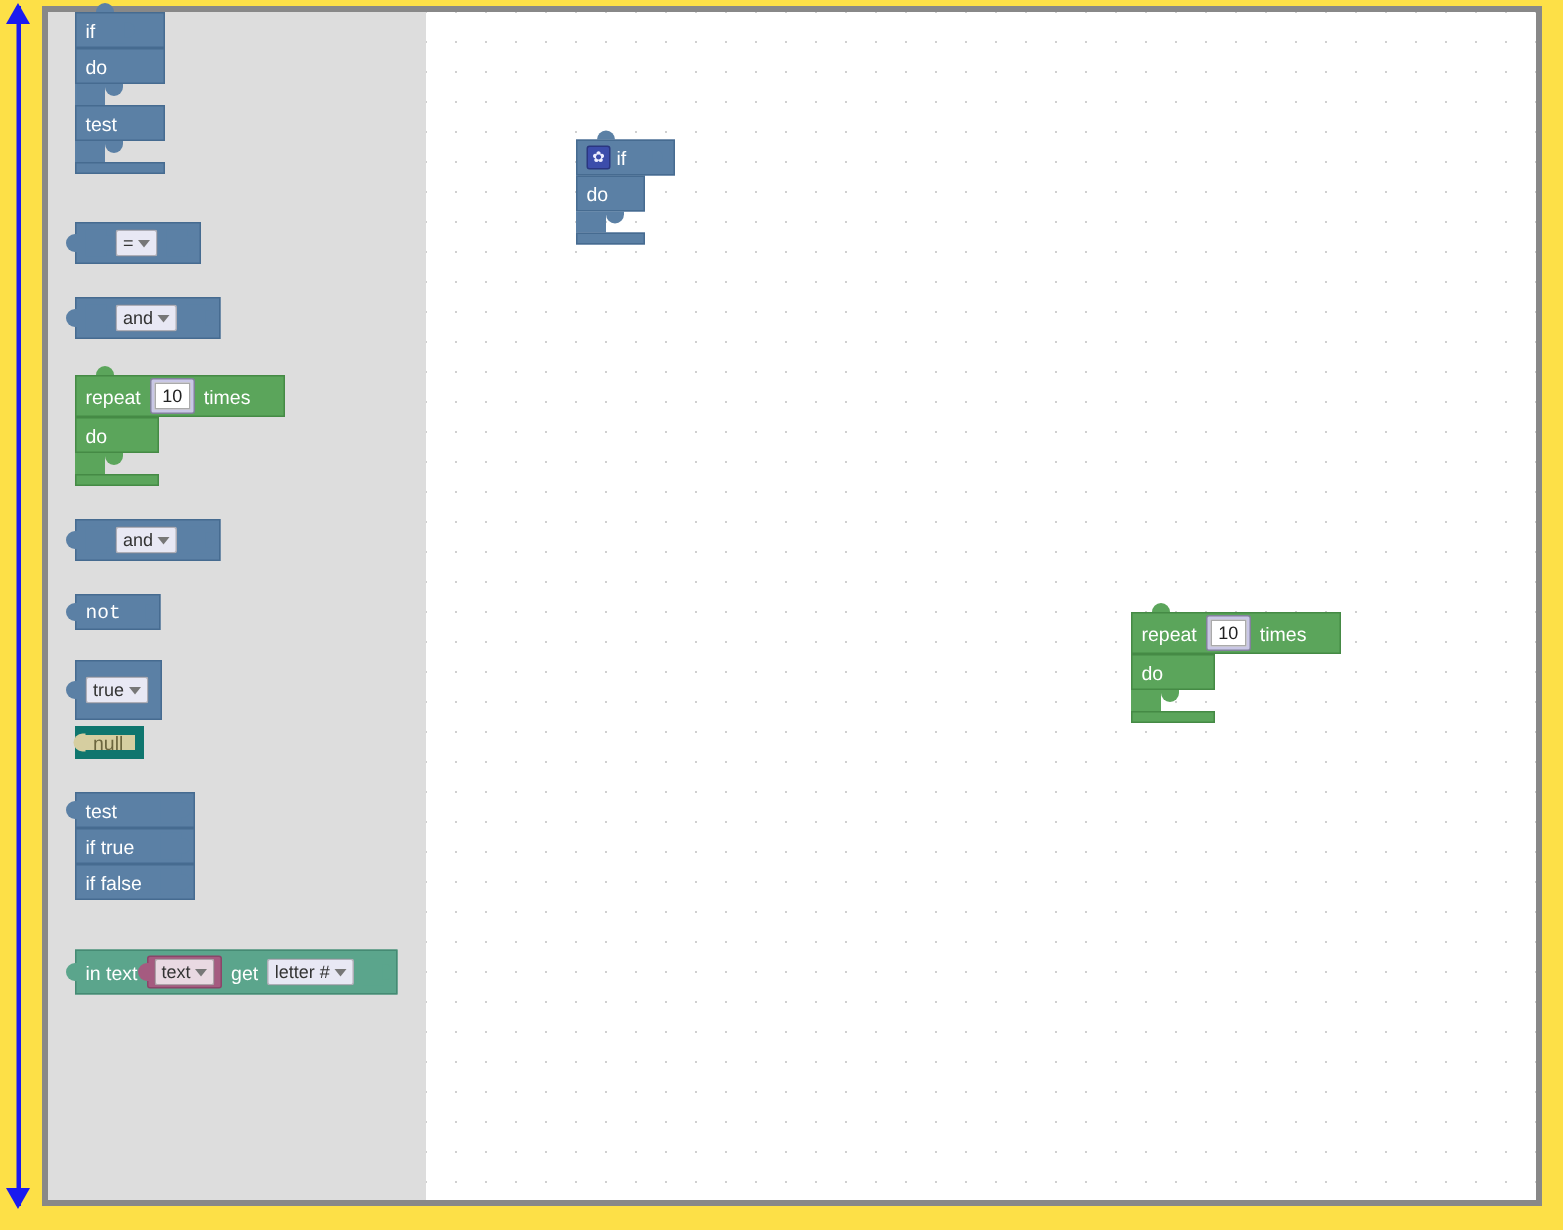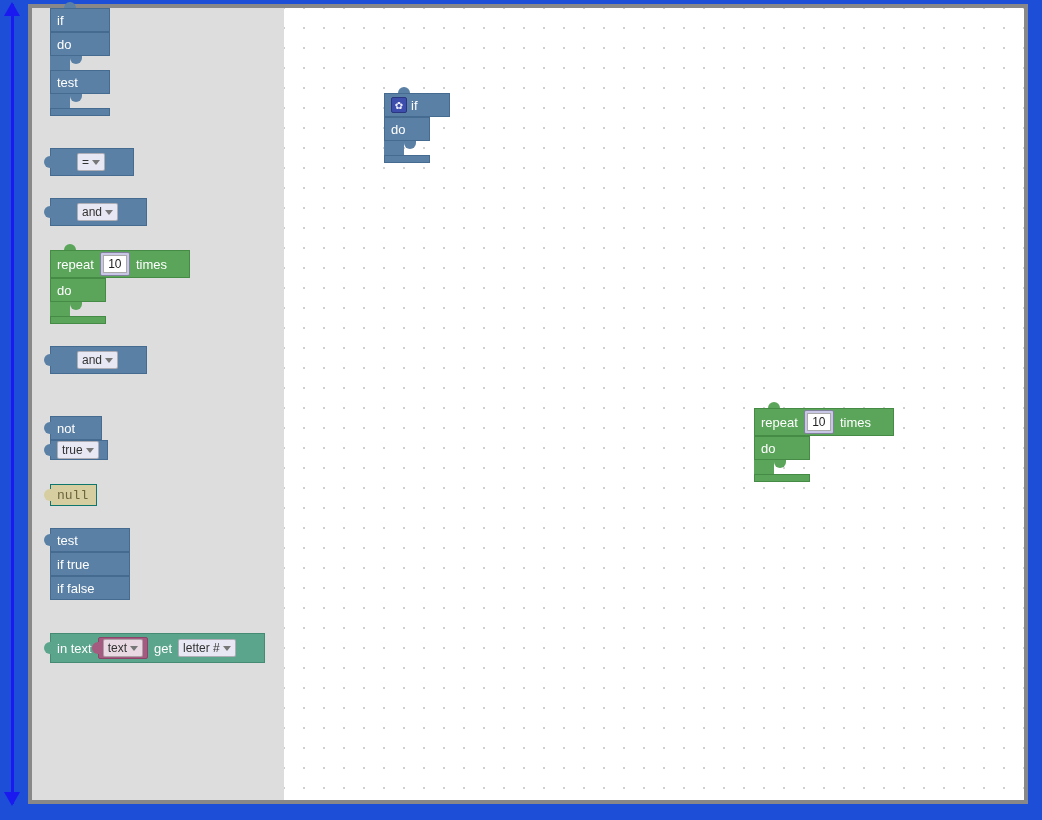--- a/index.html
+++ b/index.html
@@ -7,21 +7,21 @@
     margin: 0;
     padding: 0;
     font-family: Arial, Helvetica, sans-serif;
     font-size: 13px;
     background: #fff;
   }
   .frame {
     position: relative;
     width: 1042px;
     height: 820px;
-    background: #1d4ed8;
+    background: #fde047;
   }
   .editor-border {
     position: absolute;
     left: 28px;
     top: 4px;
     width: 1000px;
     height: 800px;
     border: 4px solid #888;
   }
   .toolbox {
@@ -209,21 +209,21 @@
   .spacer4 { display:inline-block; width:4px; }
   .spacer6 { display:inline-block; width:6px; }
 
   
   .c-blue  { background: #5b80a5; border: 1px solid #466b90; }
   .c-blue-fill { background: #5b80a5; }
   .c-green { background: #5ba55b; border: 1px solid #458a45; }
   .c-green-fill { background: #5ba55b; }
   .c-teal  { background: #5ba58c; border: 1px solid #458a73; }
   .c-teal-fill { background: #5ba58c; }
-  .c-cream { background: #d6cea0; border: 1px solid #0f766e; color:#6b653d;font-family:Liberation Mono, monospace; }
+  .c-cream { background: #d6cea0; border: 6px solid #0f766e; color:#6b653d; }
   .c-cream-fill { background: #d6cea0; }
   .c-purple { background: #a55b80; border: 1px solid #8a4569; }
   .c-purple .dropdown { background:#e9d9e2; }
 
   
   .tb-item { position: absolute; left: 18px; }
 </style>
 </head>
 <body>
 
@@ -316,31 +316,31 @@
           <span class="spacer6"></span>
           <span class="dropdown">
               <span>and</span>
               <span class="caret"></span>
             </span>
           <span class="spacer6"></span>
           <span class="socket sock-narrow c-blue-fill"></span>
         </div>
       </div>
 
-      <div class="block tb-item" style="top:408px;">
+      <div class="block tb-item" style="top:388px;font-family:Liberation Mono, monospace;">
         <div class="blk-row c-blue" style="height:24px;">
           <div class="puzzle-tab c-blue-fill"></div>
           <span>not</span>
           <span class="spacer4"></span>
           <span class="socket sock-narrow c-blue-fill"></span>
         </div>
       </div>
 
       <div class="block tb-item" style="top:432px;">
-        <div class="blk-row c-blue" style="height:20px;align-items:center;">
+        <div class="blk-row c-blue" style="height:40px;align-items:center;">
           <div class="puzzle-tab c-blue-fill"></div>
           <span class="dropdown">
               <span>true</span>
               <span class="caret"></span>
             </span>
         </div>
       </div>
 
       <div class="block tb-item" style="top:476px;">
         <div class="blk-row c-cream" style="height:22px;">

